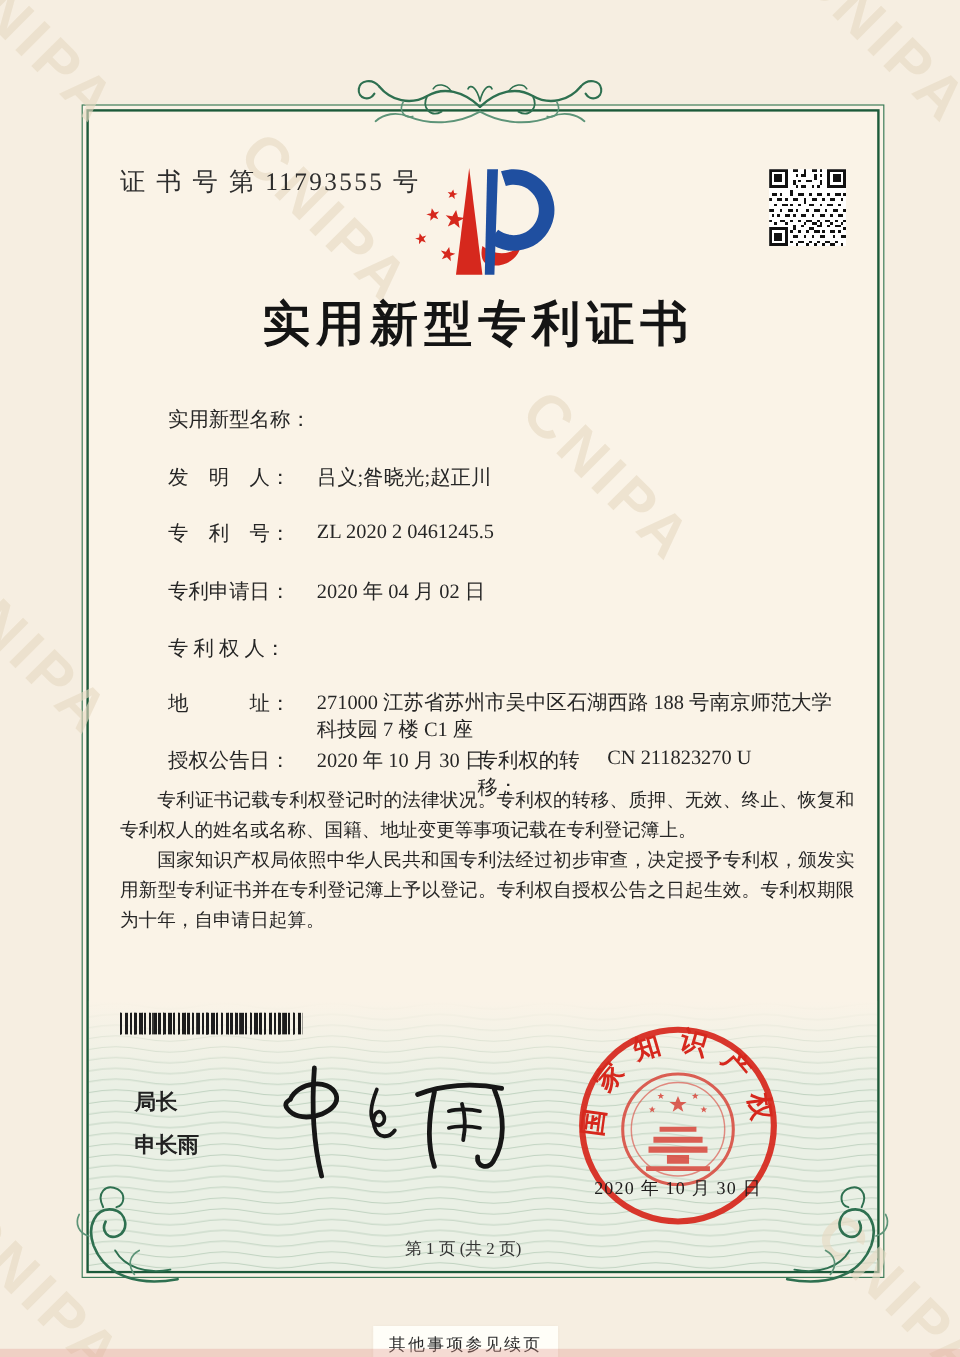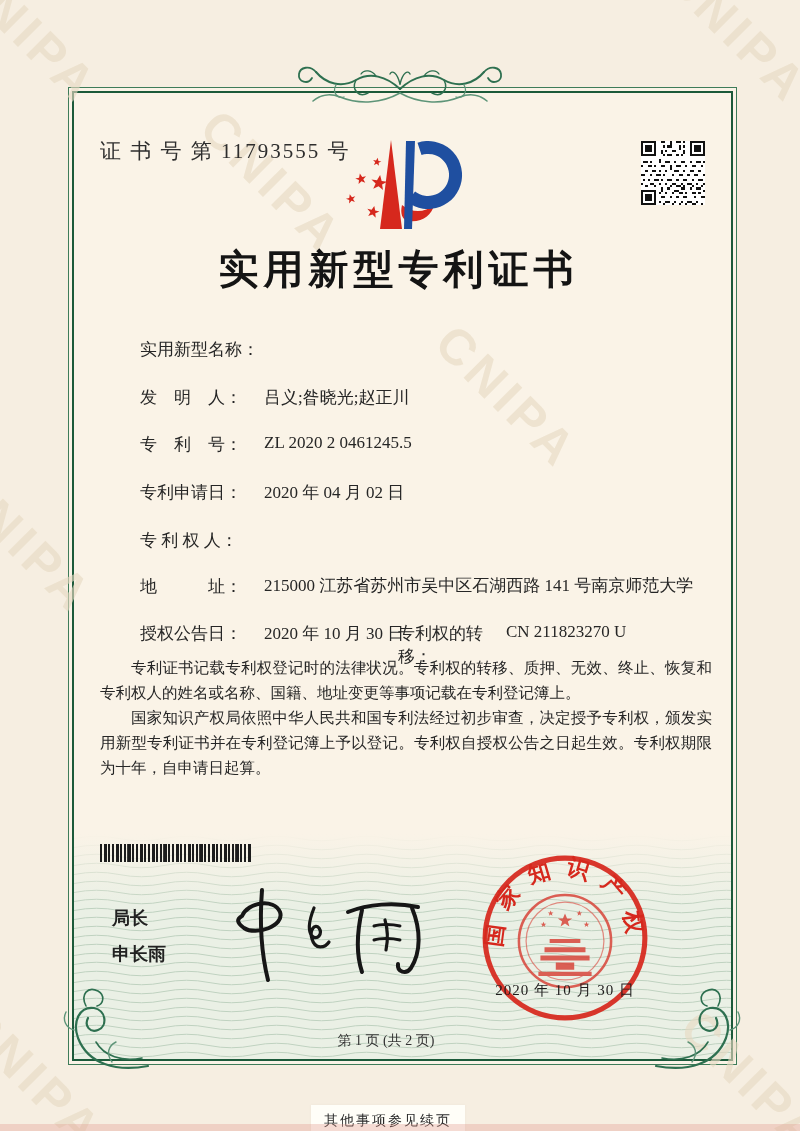--- a/index.html
+++ b/index.html
@@ -177,21 +177,22 @@
   <div class="abs row" style="top:481px">
     <span class="lbl">专利申请日：</span>
     <span class="val">2020 年 04 月 02 日</span>
   </div>
   <div class="abs row" style="top:529px">
     <span class="lbl">专 利 权 人：</span>
   </div>
   <div class="abs row addr" style="top:575px">
     <span class="lbl">地　　　址：</span>
     <span class="val">
-      <span>215000 江苏省苏州市吴中区石湖西路 141 号南京师范大学</span>
+      <span>271000 江苏省苏州市吴中区石湖西路 188 号南京师范大学</span>
+      <span>科技园 7 楼 C1 座</span>
     </span>
   </div>
   <div class="abs row" style="top:622px">
     <span class="lbl">授权公告日：</span>
     <span class="val">2020 年 10 月 30 日</span>
   </div>
   <div class="abs row2" style="top:622px">
     <span class="lbl" style="width:108px">专利权的转移：</span>
     <span class="val">CN 211823270 U</span>
   </div>

